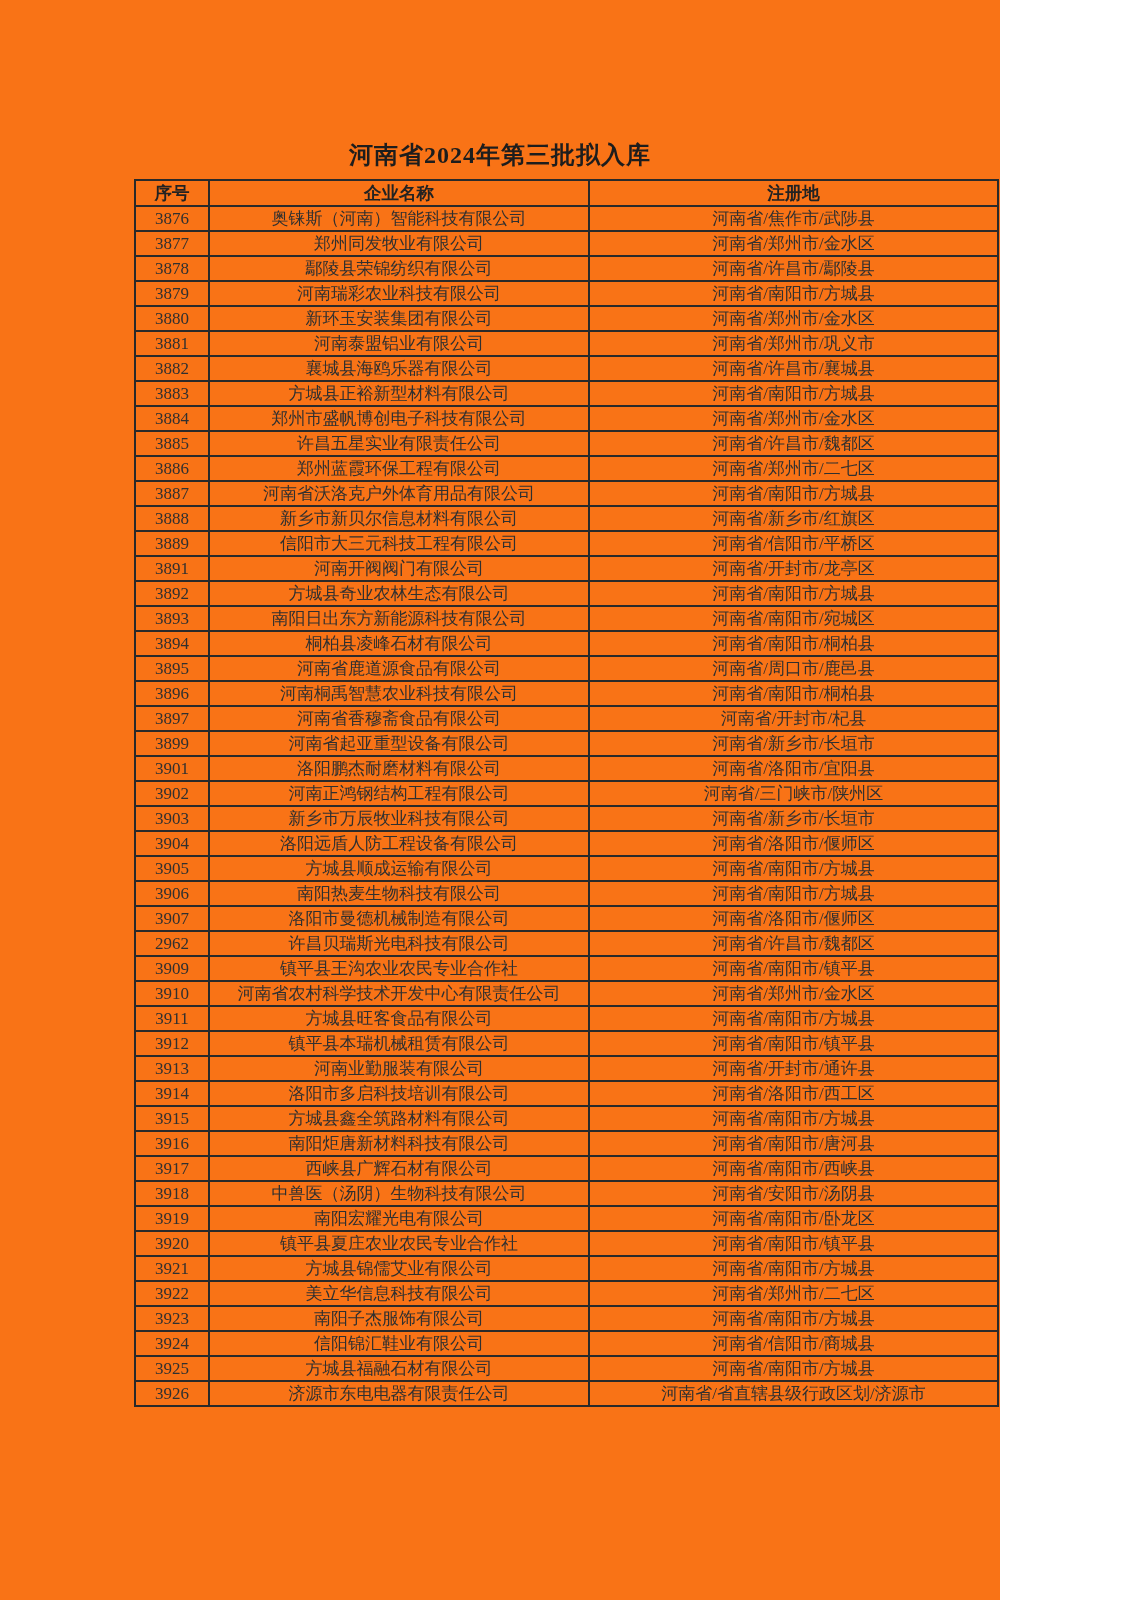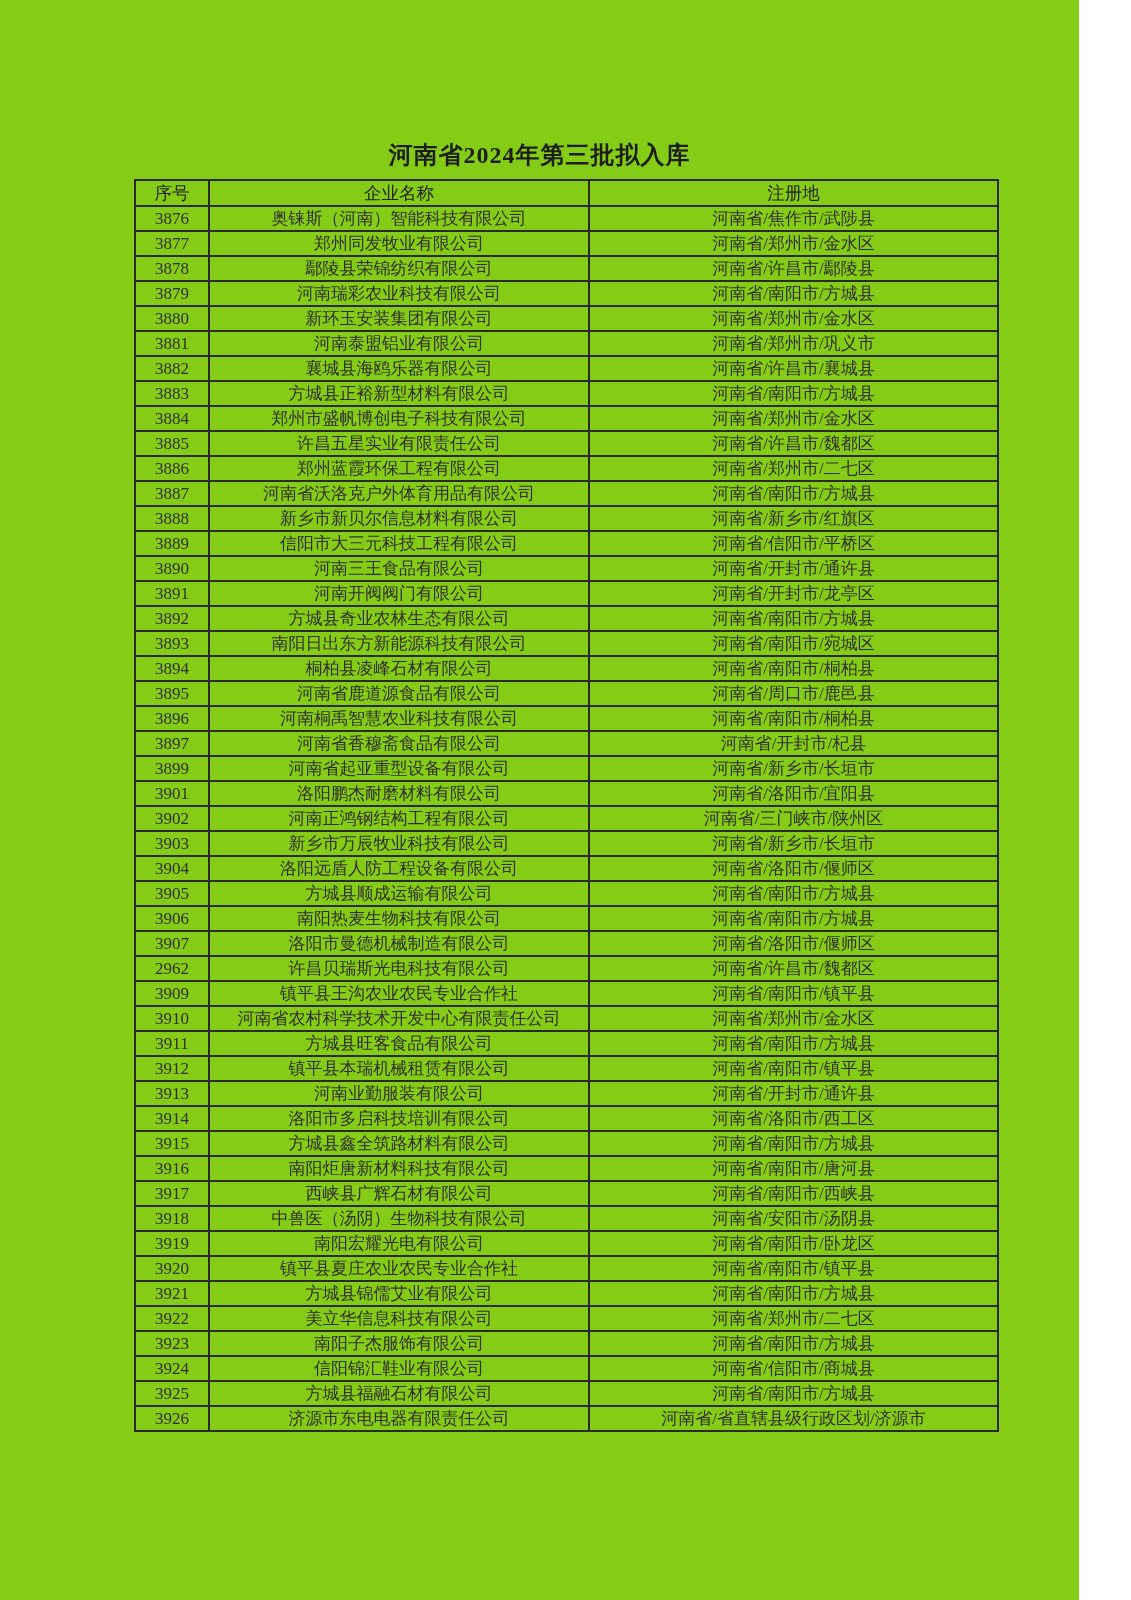--- a/index.html
+++ b/index.html
@@ -9,23 +9,23 @@
   }
   body {
     width: 1131px;
     height: 1600px;
     font-family: "Liberation Serif", "DejaVu Serif", serif;
     color: #2b2b2b;
     overflow: hidden;
   }
   .page {
     position: relative;
-    width: 1079px;
+    width: 1000px;
     height: 1600px;
-    background: #84cc16;
+    background: #f97316;
   }
   .doc-title {
     padding-top: 138px;
     text-align: center;
     font-weight: bold;
     font-size: 24px;
     line-height: 34px;
     color: #1d1d1d;
     letter-spacing: 1px;
   }
@@ -40,21 +40,21 @@
   .company-table td {
     border: 2px solid #2a2a2a;
     text-align: center;
     vertical-align: middle;
     padding: 0 1px;
     overflow: hidden;
     white-space: nowrap;
   }
   .company-table th {
     font-size: 17.5px;
-    font-weight: normal;
+    font-weight: bold;
     color: #222222;
     height: 20px;
   }
   .company-table td {
     font-size: 17px;
     color: #303030;
     height: 19.9px;
   }
   .col-no  { width: 70px; }
   .col-name{ width: 376px; margin-left: 12px; }
@@ -141,25 +141,20 @@
           <td>3888</td>
           <td>新乡市新贝尔信息材料有限公司</td>
           <td>河南省/新乡市/红旗区</td>
         </tr>
         <tr>
           <td>3889</td>
           <td>信阳市大三元科技工程有限公司</td>
           <td>河南省/信阳市/平桥区</td>
         </tr>
         <tr>
-          <td>3890</td>
-          <td>河南三王食品有限公司</td>
-          <td>河南省/开封市/通许县</td>
-        </tr>
-        <tr>
           <td>3891</td>
           <td>河南开阀阀门有限公司</td>
           <td>河南省/开封市/龙亭区</td>
         </tr>
         <tr>
           <td>3892</td>
           <td>方城县奇业农林生态有限公司</td>
           <td>河南省/南阳市/方城县</td>
         </tr>
         <tr>

